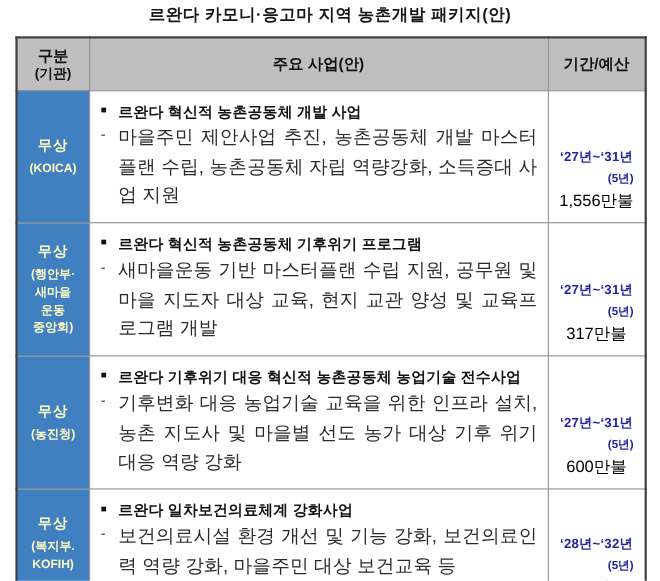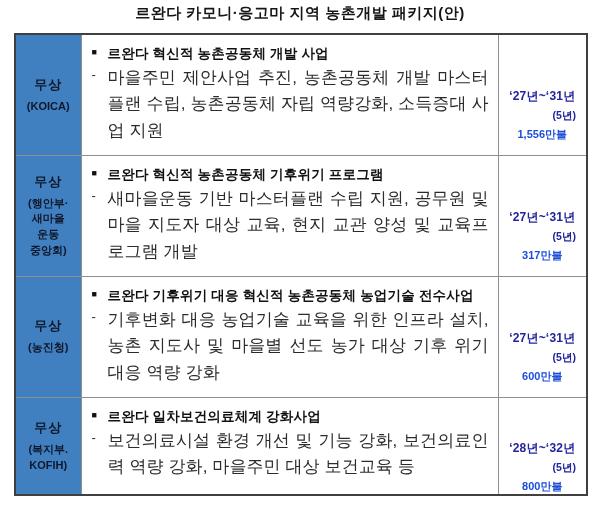--- a/index.html
+++ b/index.html
@@ -45,21 +45,21 @@
     color: #111111;
     font-weight: bold;
     text-align: center;
   }
   .hdr-main { font-size: 14px; line-height: 1.25; }
   .hdr-sub  { font-size: 12.5px; line-height: 1.2; }
 
   
   td.agency-cell {
     background: #4080c0;
-    color: #0f172a;
+    color: #fef9c3;
     text-align: center;
   }
   .agency-wrap {
     display: flex; flex-direction: column;
     align-items: center; justify-content: center;
     gap: 5px;
   }
   .agency-type { font-size: 13px; font-weight: bold; letter-spacing: 1px; }
   .agency-name {
     font-size: 11px; font-weight: bold;
@@ -89,21 +89,21 @@
 
   
   td.budget-cell { text-align: center; }
   .budget-wrap {
     display: flex; flex-direction: column;
     align-items: center; justify-content: center;
     gap: 4px;
   }
   .period   { font-size: 12px;   font-weight: bold; color: #23239f; letter-spacing: 0.2px; margin-top: 41px; }
   .duration { font-size: 10.5px; font-weight: bold; color: #23239f; margin-left: 44px; }
-  .amount   { font-size: 11px; font-weight: bold; color: #1d4ed8; }
+  .amount   { font-size: 15px; font-weight: normal; color: #000000; }
 
   tr.r0 { height: 96px; }
   tr.r1 { height: 112px; }
   tr.r2 { height: 121px; }
   tr.r3 { height: 98px; }
 
   td.project-cell > .project-wrap { min-height: 100%; }
 </style>
 </head>
 <body>
@@ -113,20 +113,32 @@
   <div class="doc-title">르완다 카모니·응고마 지역 농촌개발 패키지(안)</div>
 
   <table class="main-table">
     <colgroup>
       <col class="c-agency">
         <col class="c-project">
         <col class="c-budget">
     </colgroup>
 
     <tbody>
+        <tr class="header-row">
+      <th>
+        <div class="hdr-main">구분</div>
+        <div class="hdr-sub">(기관)</div>
+      </th>
+      <th>
+        <div class="hdr-main">주요 사업(안)</div>
+      </th>
+      <th>
+        <div class="hdr-main">기간/예산</div>
+      </th>
+    </tr>
 
     <tr class="r0">
       <td class="agency-cell">
         <div class="agency-wrap">
           <div class="agency-type">무상</div>
           <div class="agency-name">(KOICA)</div>
         </div>
       </td>
       <td class="project-cell">
         <div class="project-wrap">

